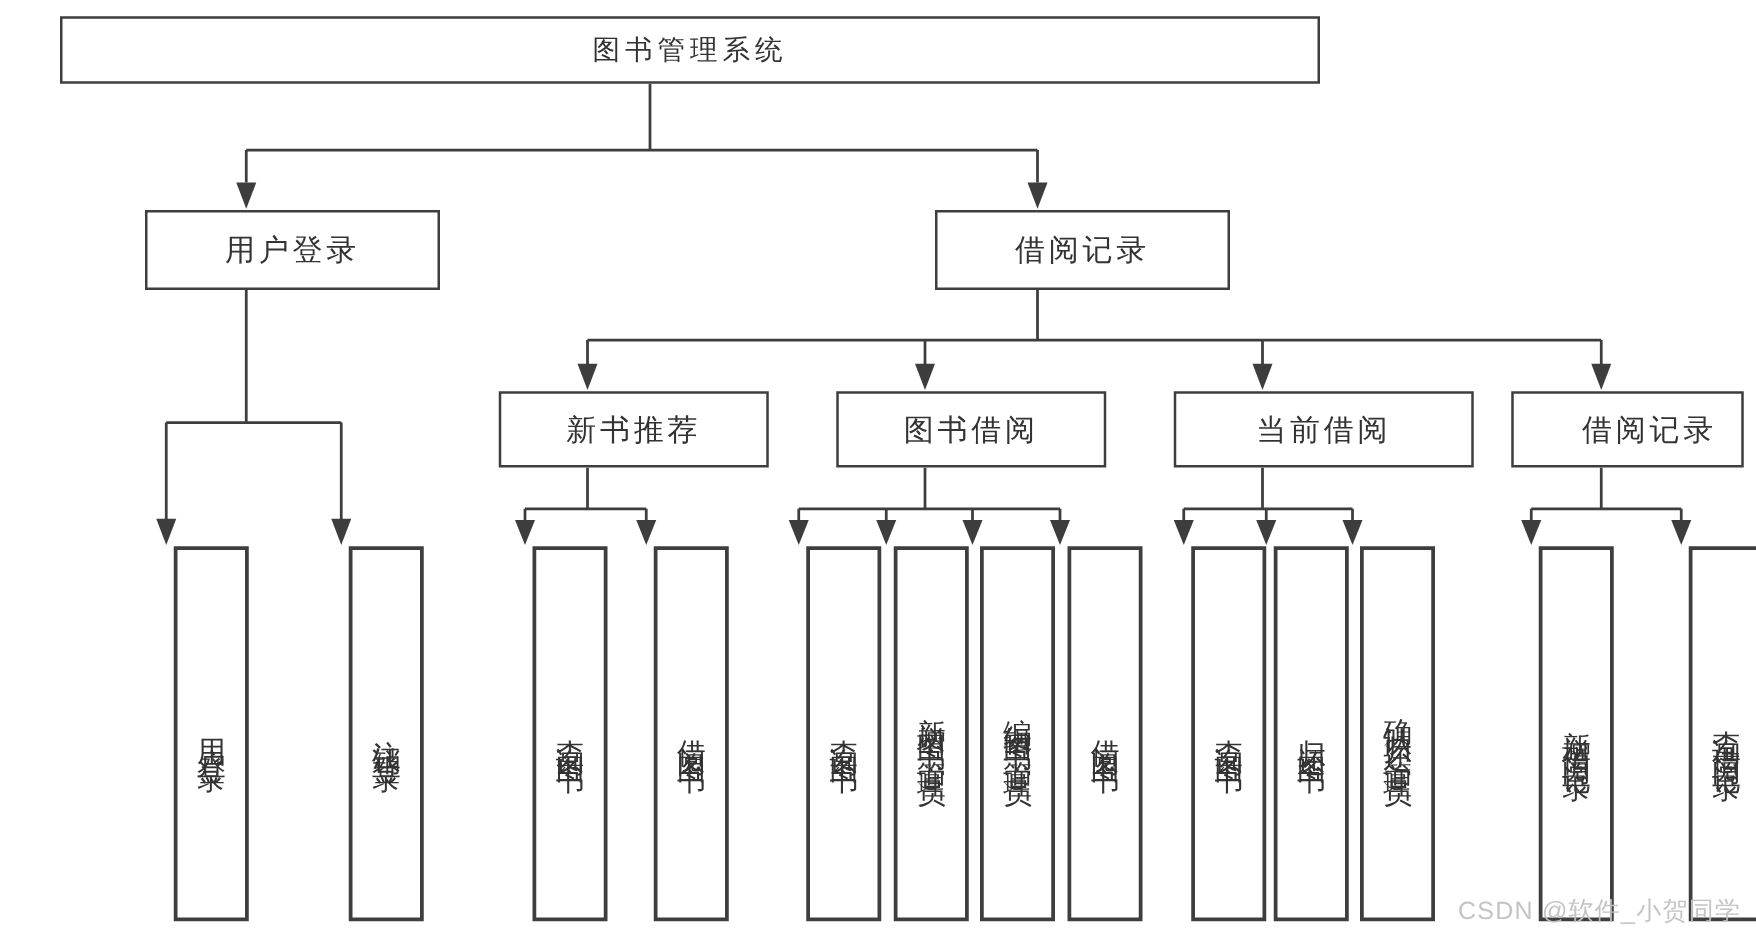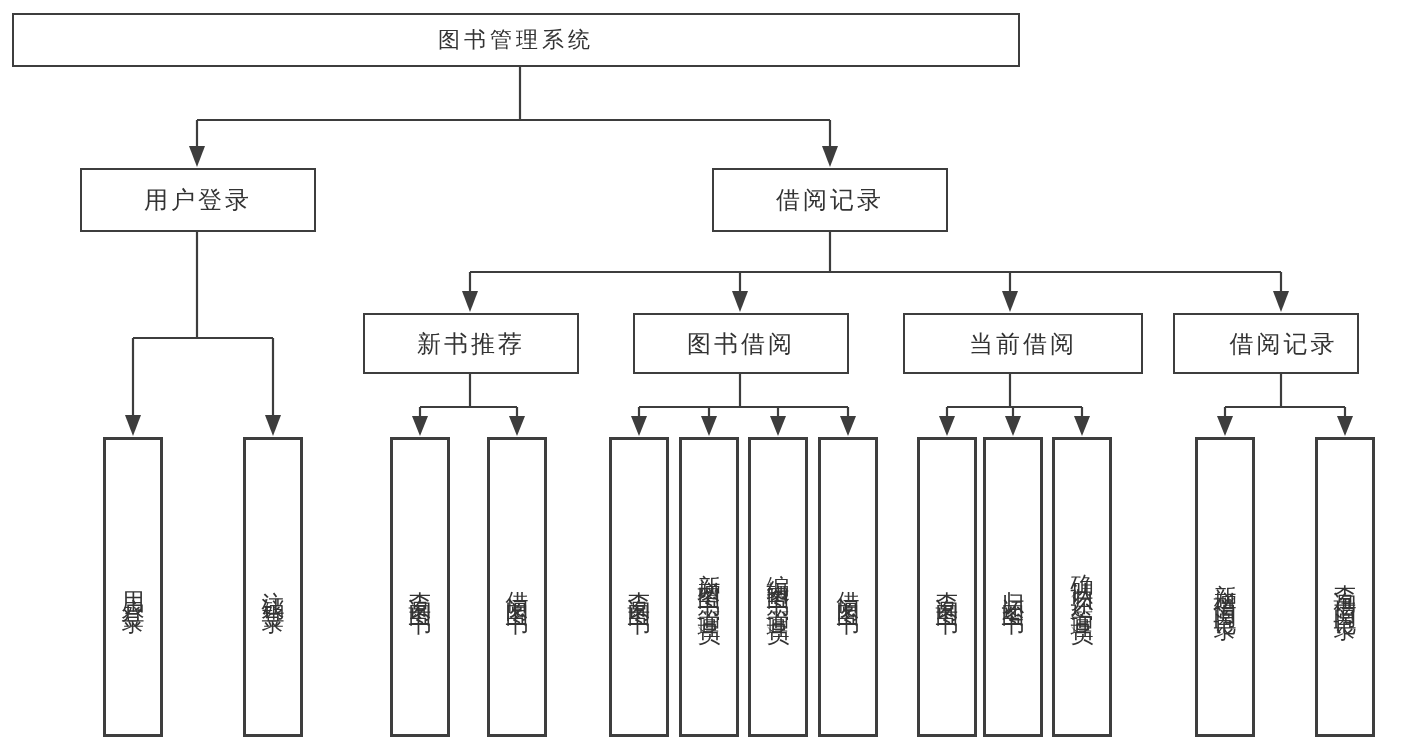--- a/index.html
+++ b/index.html
@@ -12,20 +12,21 @@
   }
   svg.wires{position:absolute;left:0;top:0;width:1405px;height:747px;}
   .node{
     position:absolute;
     background:#ffffff;
     border:2.5px solid #3e3e3e;
     color:#333333;
     display:flex;align-items:center;justify-content:center;
     box-sizing:border-box;
     text-align:center;
+    margin-left:36px;
   }
   .node.h{font-size:24px;letter-spacing:3px;}
   .node.root{border-width:2px;font-size:22px;letter-spacing:4px;}
   .node.v{
     border-width:3px;
     font-size:23px;
     writing-mode:vertical-rl;
     letter-spacing:7px;
     line-height:1;
   }
@@ -115,14 +116,15 @@
   <div class="node v" style="left:748px;top:437px;width:60px;height:300px;">编辑图书（管理员）</div>
   <div class="node v" style="left:818px;top:437px;width:60px;height:300px;">借阅图书</div>
 
   <div class="node v" style="left:917px;top:437px;width:60px;height:300px;">查询图书</div>
   <div class="node v" style="left:983px;top:437px;width:60px;height:300px;">归还图书</div>
   <div class="node v" style="left:1052px;top:437px;width:60px;height:300px;">确认归还（管理员）</div>
 
   <div class="node v" style="left:1195px;top:437px;width:60px;height:300px;">新增借阅记录</div>
   <div class="node v" style="left:1315px;top:437px;width:60px;height:300px;">查询借阅记录</div>
 
+  <div class="watermark">CSDN @软件_小贺同学</div>
 
 </div>
 
 </body></html>

